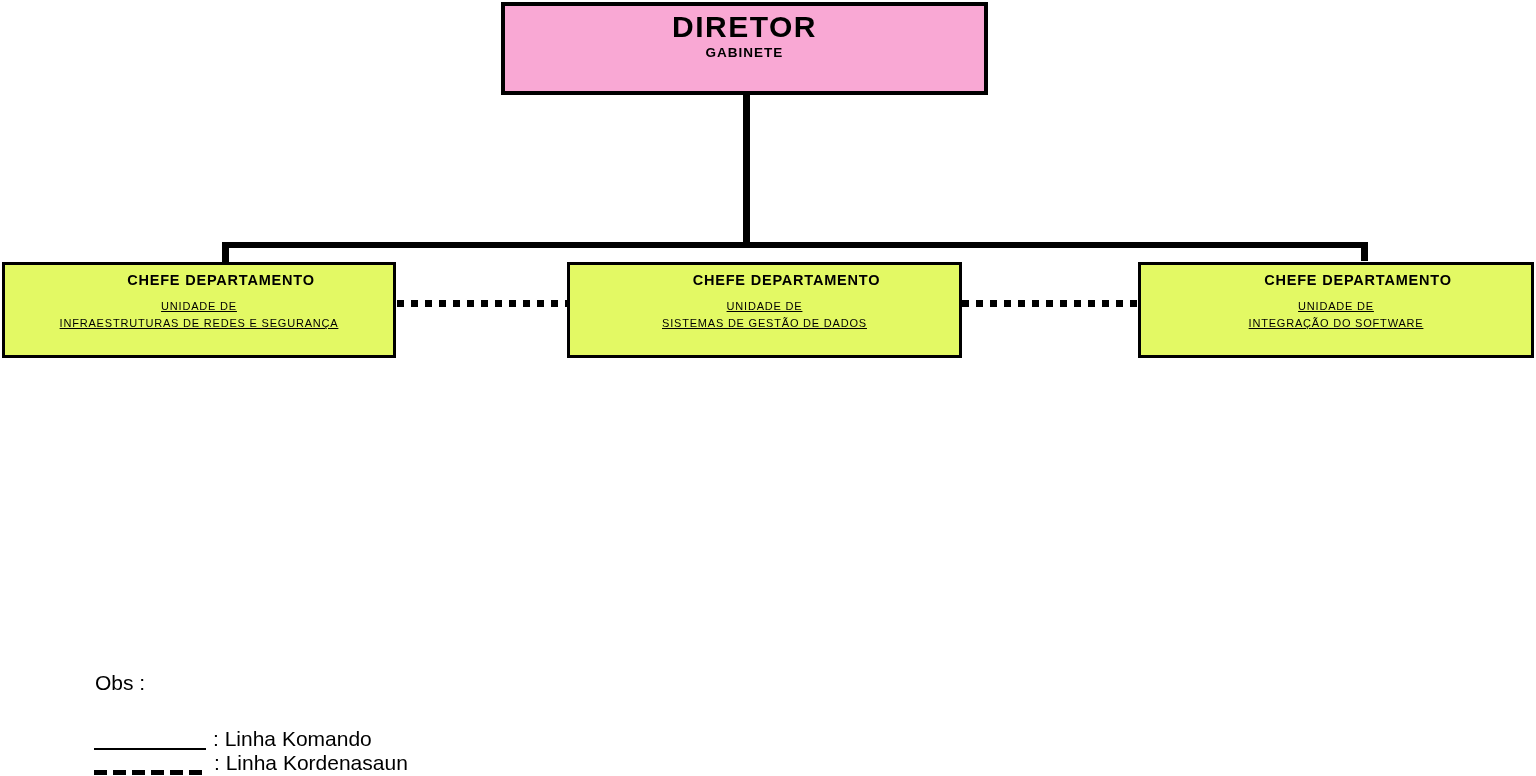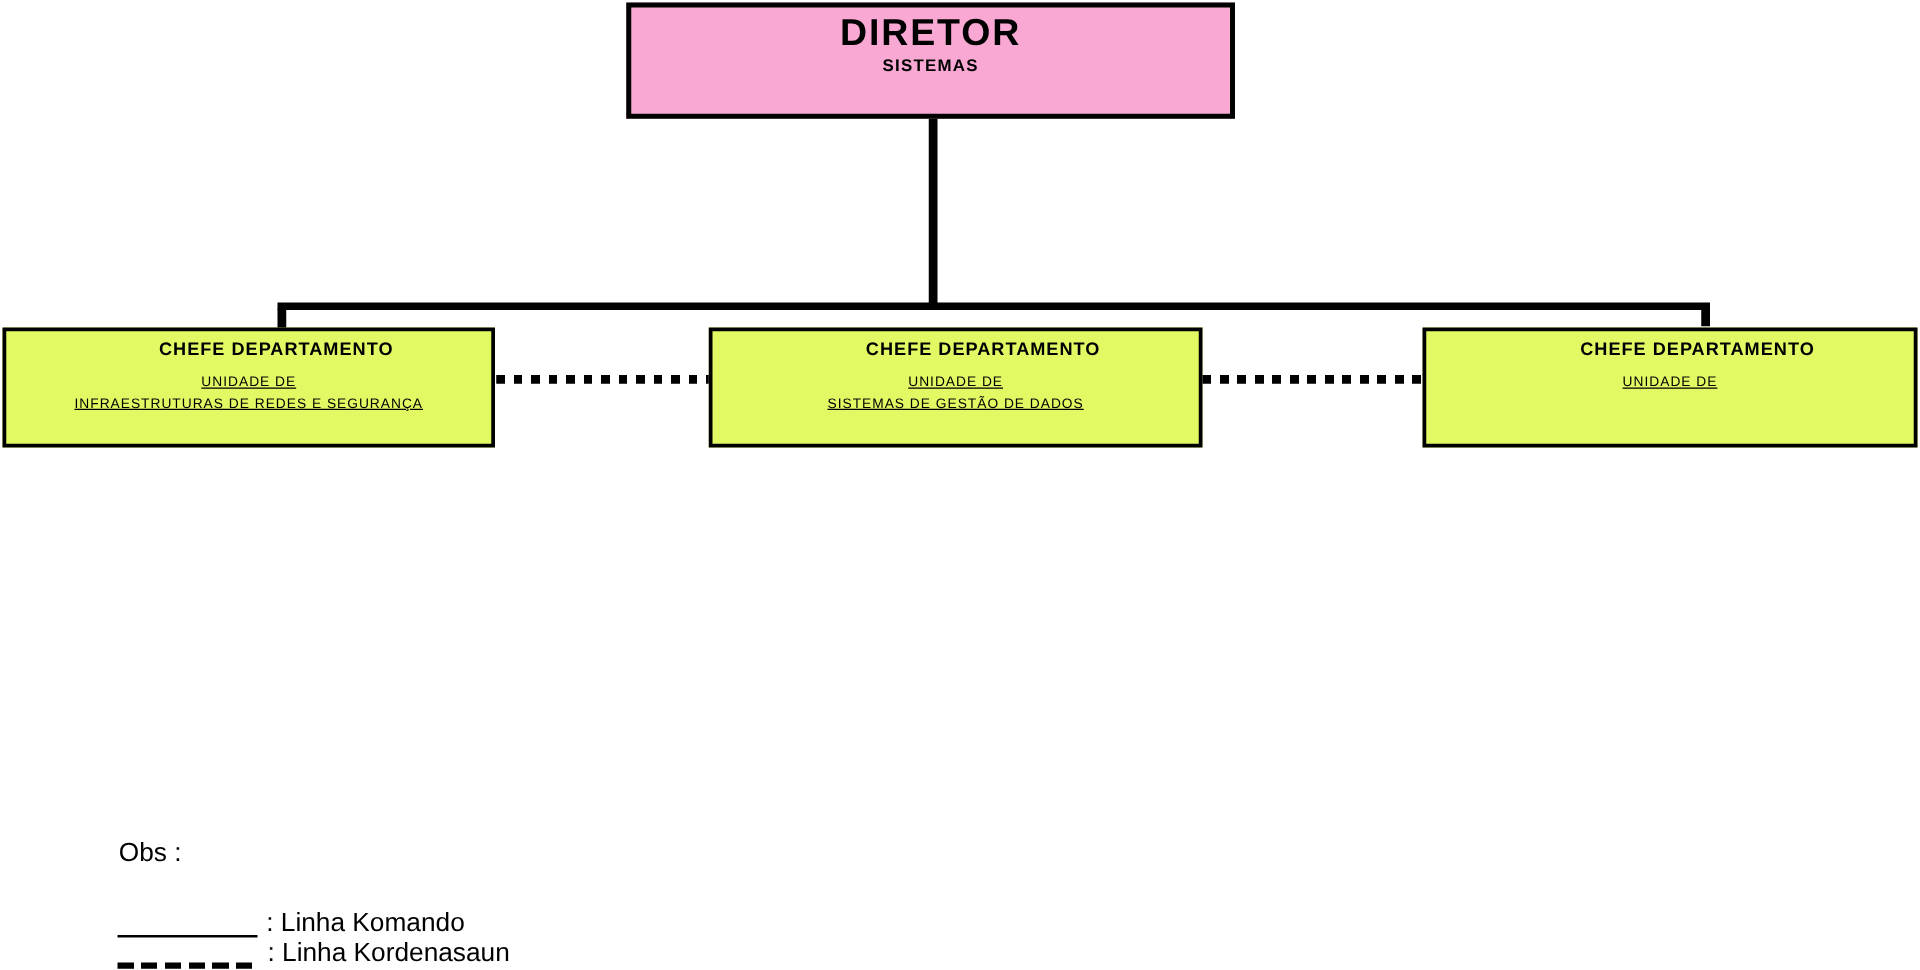--- a/index.html
+++ b/index.html
@@ -109,21 +109,21 @@
       transparent 13px, transparent 19px);
   }
 </style>
 </head>
 <body>
 
 <div class="canvas">
 
   <div class="org-box root-box">
     <div class="root-title">DIRETOR</div>
-    <div class="root-sub">SISTEMAS</div>
+    <div class="root-sub">GABINETE</div>
   </div>
 
   <div class="line trunk"></div>
   <div class="line cross-bar"></div>
   <div class="line drop-left"></div>
   <div class="line drop-right"></div>
 
   <div class="org-box dept-box pos-0">
     <div class="dept-role">CHEFE DEPARTAMENTO</div>
     <div class="dept-unit">UNIDADE DE</div>
@@ -132,20 +132,21 @@
 
   <div class="org-box dept-box pos-1">
     <div class="dept-role">CHEFE DEPARTAMENTO</div>
     <div class="dept-unit">UNIDADE DE</div>
     <div class="dept-unit">SISTEMAS DE GESTÃO DE DADOS</div>
   </div>
 
   <div class="org-box dept-box pos-2">
     <div class="dept-role">CHEFE DEPARTAMENTO</div>
     <div class="dept-unit">UNIDADE DE</div>
+    <div class="dept-unit">INTEGRAÇÃO DO SOFTWARE</div>
   </div>
 
   <div class="dotted-line dotted-1"></div>
   <div class="dotted-line dotted-2"></div>
 
   <div>
     <div class="legend-text obs-label">Obs :</div>
 
     <div class="legend-solid-line"></div>
     <div class="legend-text legend-lbl-1">: Linha Komando</div>

